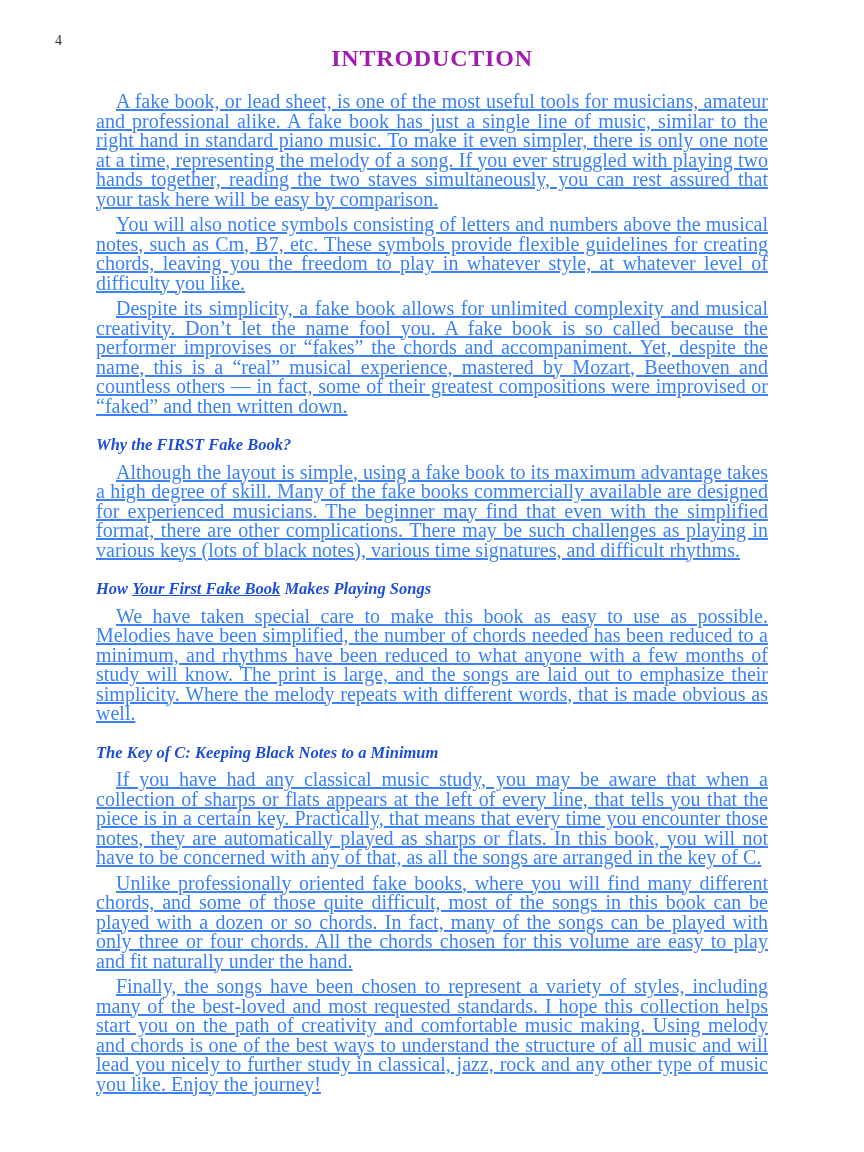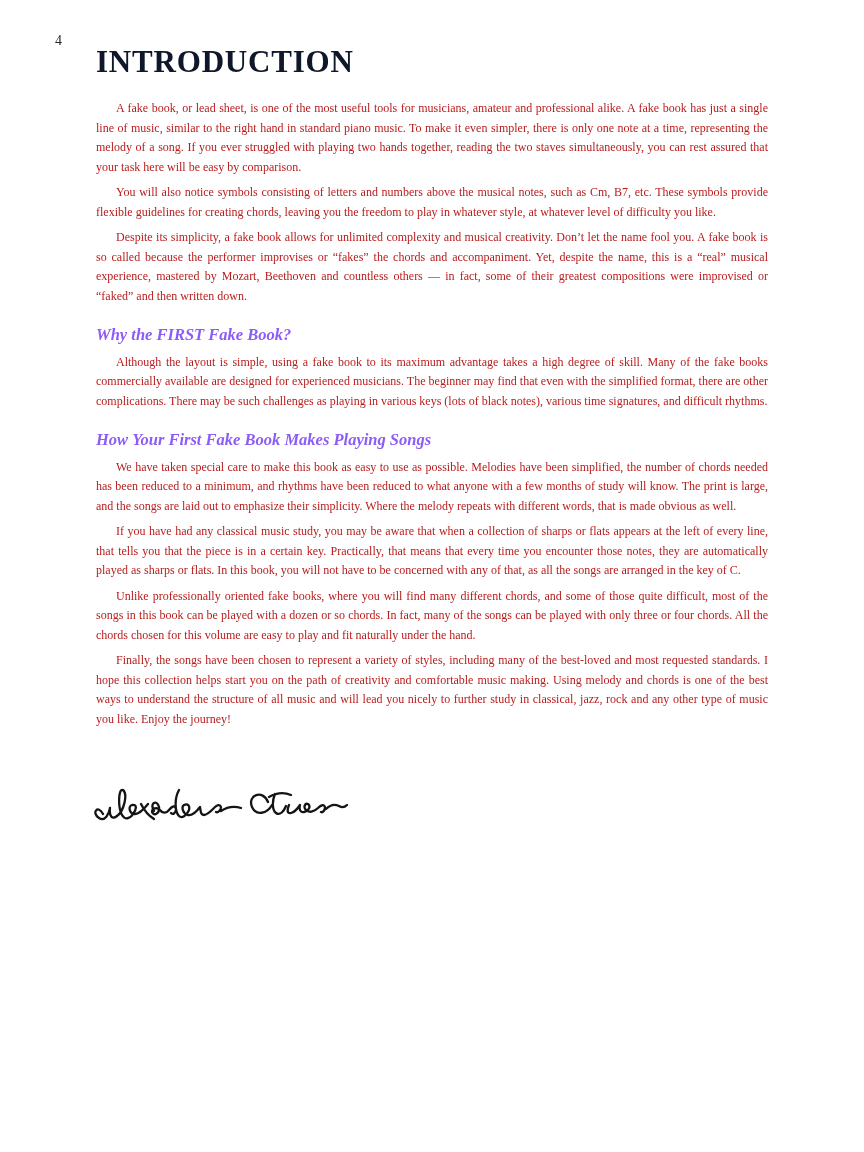--- a/index.html
+++ b/index.html
@@ -12,48 +12,50 @@
     overflow: hidden;
   }
   .page-number {
     position: absolute;
     top: 33px; left: 55px;
     font-size: 14px;
     color: #2a2a2a;
   }
   h1.page-title {
     margin: 46px 96px 0;
-    font-size: 31px;
+    text-align: center;
+    font-size: 24px;
     line-height: 1;
     font-weight: 600;
     letter-spacing: 0.8px;
-    color: #0f172a;
+    color: #a21caf;
   }
   .content {
     margin: 22px 96px 0;
     width: 672px;
   }
   .para {
     margin: 6px 0 0;
-    font-size: 12px;
+    font-size: 20px;
     line-height: 19.5px;
     text-align: justify;
     text-indent: 20px;
-    color: #b91c1c;
+    color: #3b82f6;
+    text-decoration: underline;
   }
   #sections .para:first-child { margin-top: 0; }
   .section-heading {
     margin: 19px 0 7px;
     font-size: 16.5px;
     line-height: 19.5px;
     font-style: italic;
     font-weight: 600;
-    color: #8b5cf6;
+    color: #1d4ed8;
   }
-  .section-heading b { font-weight: 700; }
+  .section-heading b { font-weight: 700; text-decoration: underline; }
   .section-heading + .para { margin-top: 8px; }
   .signature-block {
     margin: 48px 0 0 -2px;
     width: 262px;
     height: 60px;
   }
   .signature-block svg { display: block; }
   .sig-stroke {
     fill: none;
     stroke: #141414;
@@ -71,20 +73,21 @@
 
 <main class="content">
   <div id="sections">
       <p class="para">A fake book, or lead sheet, is one of the most useful tools for musicians, amateur and professional alike. A fake book has just a single line of music, similar to the right hand in standard piano music. To make it even simpler, there is only one note at a time, representing the melody of a song. If you ever struggled with playing two hands together, reading the two staves simultaneously, you can rest assured that your task here will be easy by comparison.</p>
       <p class="para">You will also notice symbols consisting of letters and numbers above the musical notes, such as Cm, B7, etc. These symbols provide flexible guidelines for creating chords, leaving you the freedom to play in whatever style, at whatever level of difficulty you like.</p>
       <p class="para">Despite its simplicity, a fake book allows for unlimited complexity and musical creativity. Don’t let the name fool you. A fake book is so called because the performer improvises or “fakes” the chords and accompaniment. Yet, despite the name, this is a “real” musical experience, mastered by Mozart, Beethoven and countless others — in fact, some of their greatest compositions were improvised or “faked” and then written down.</p>
       <h2 class="section-heading"><span>Why the FIRST Fake Book?</span></h2>
       <p class="para">Although the layout is simple, using a fake book to its maximum advantage takes a high degree of skill. Many of the fake books commercially available are designed for experienced musicians. The beginner may find that even with the simplified format, there are other complications. There may be such challenges as playing in various keys (lots of black notes), various time signatures, and difficult rhythms.</p>
       <h2 class="section-heading"><span>How </span><b>Your First Fake Book</b><span> Makes Playing Songs</span></h2>
       <p class="para">We have taken special care to make this book as easy to use as possible. Melodies have been simplified, the number of chords needed has been reduced to a minimum, and rhythms have been reduced to what anyone with a few months of study will know. The print is large, and the songs are laid out to emphasize their simplicity. Where the melody repeats with different words, that is made obvious as well.</p>
+      <h2 class="section-heading"><span>The Key of C: Keeping Black Notes to a Minimum</span></h2>
       <p class="para">If you have had any classical music study, you may be aware that when a collection of sharps or flats appears at the left of every line, that tells you that the piece is in a certain key. Practically, that means that every time you encounter those notes, they are automatically played as sharps or flats. In this book, you will not have to be concerned with any of that, as all the songs are arranged in the key of C.</p>
       <p class="para">Unlike professionally oriented fake books, where you will find many different chords, and some of those quite difficult, most of the songs in this book can be played with a dozen or so chords. In fact, many of the songs can be played with only three or four chords. All the chords chosen for this volume are easy to play and fit naturally under the hand.</p>
       <p class="para">Finally, the songs have been chosen to represent a variety of styles, including many of the best-loved and most requested standards. I hope this collection helps start you on the path of creativity and comfortable music making. Using melody and chords is one of the best ways to understand the structure of all music and will lead you nicely to further study in classical, jazz, rock and any other type of music you like. Enjoy the journey!</p>
     </div>
 
   <div class="signature-block">
     <svg width="262" height="60" viewBox="0 0 262 60" aria-hidden="false">
       <title>Alexander Citron</title>
       <path class="sig-stroke" d="M9,37 C4,27 -3,36 5,41 C11,45 15,37 16,31 C15,39 18,43 23,39 C30,34 34,17 29,13 C24,11 24,31 28,38 C31,43 36,42 39,37 C43,32 43,27 38,28 C34,29 35,37 41,37 C45,37 50,32 54,27 M47,27 C50,33 55,39 60,42 M60,34 C55,26 63,22 65,30 C66,36 60,40 58,35 C58,31 63,30 66,33 C68,36 72,37 75,33 C78,29 81,28 82,32 C82,36 79,38 77,36 M85,13 C80,22 81,35 85,39 C88,42 93,38 95,33 C96,29 94,26 90,28 C87,30 89,37 94,38 C99,39 103,34 106,30 C107,34 106,38 110,38 C114,38 118,33 121,30 C123,28 126,27 127,30 C127,33 124,36 122,35 M127,34 C133,30 140,29 147,31"></path>
       <path class="sig-stroke" d="M174,25 C169,12 153,18 158,30 C162,39 173,37 178,28 M181,17 C178,24 178,33 182,36 C186,39 190,34 192,29 M175,20 C182,16 190,15 197,18 M195,28 C193,33 193,37 197,36 C201,35 204,31 206,28 C205,32 206,36 210,35 C215,34 217,29 214,27 C211,26 209,30 212,33 C215,36 220,35 224,31 C227,28 230,27 231,30 C231,33 229,36 227,35 M232,32 C236,28 241,27 245,29 C248,31 251,30 253,28"></path>

